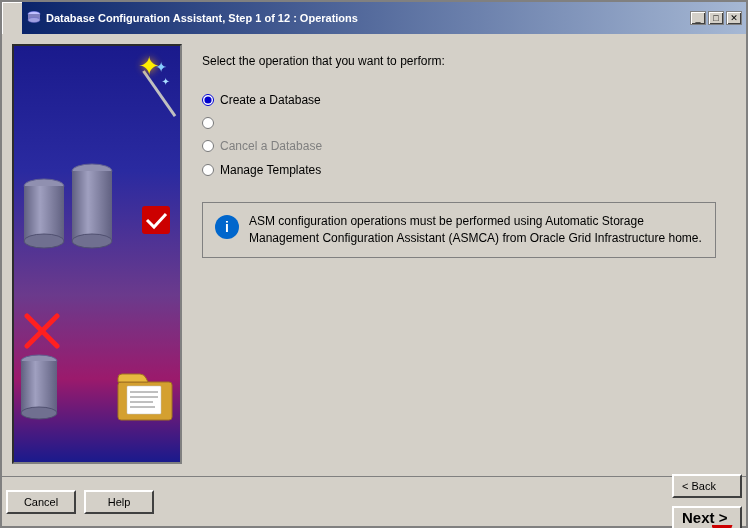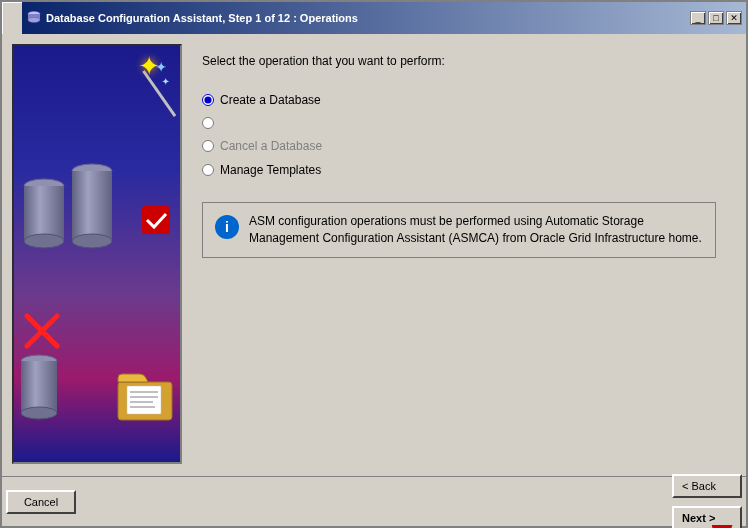--- a/index.html
+++ b/index.html
@@ -229,21 +229,21 @@
       align-items: center;
       gap: 4px;
     }
 
     .next-btn {
       min-width: 70px;
       height: 24px;
       background: #d4d0c8;
       border: 2px solid;
       border-color: #fff #404040 #404040 #fff;
-      font-size: 11px;
+      font-size: 15px;
       cursor: pointer;
       padding: 0 8px;
       display: flex;
       align-items: center;
       gap: 4px;
       font-weight: bold;
     }
   </style>
 </head>
 <body>
@@ -378,20 +378,21 @@
         <div class="info-box">
           <div class="info-icon">i</div>
           <span class="info-text">ASM configuration operations must be performed using Automatic Storage Management Configuration Assistant (ASMCA) from Oracle Grid Infrastructure home.</span>
         </div>
       </div>
     </div>
 
     <div class="bottom-bar">
       <div class="bottom-left-btns">
         <button class="win-btn">Cancel</button>
+        <button class="win-btn">Help</button>
       </div>
 
       <div class="bottom-right-btns">
         <button class="back-btn">
           <span>&lt; Back</span>
         </button>
         <button class="next-btn">
           <span>Next &gt;</span>
         </button>
 

